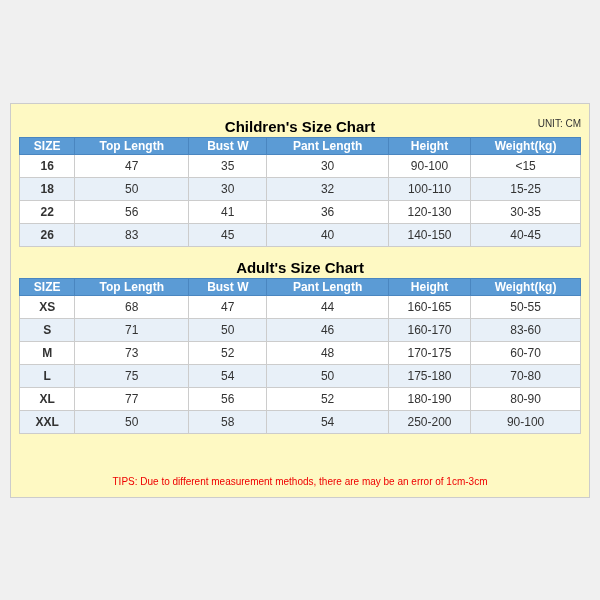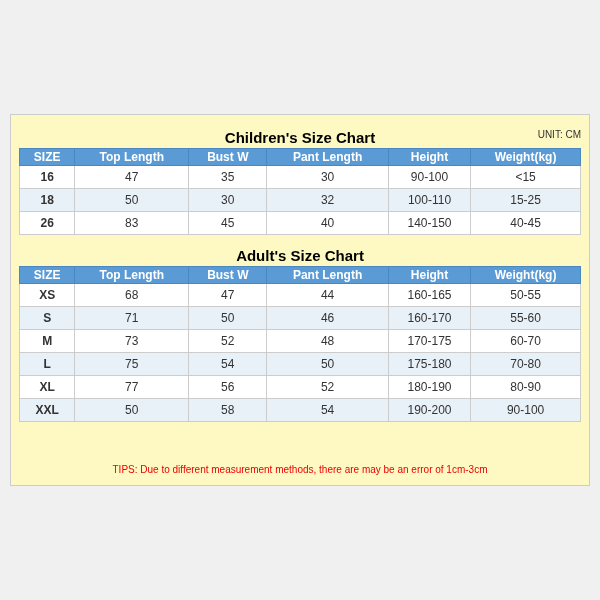--- a/index.html
+++ b/index.html
@@ -103,20 +103,28 @@
         </tr>
         <tr>
           <td>18</td>
           <td>50</td>
           <td>30</td>
           <td>32</td>
           <td>100-110</td>
           <td>15-25</td>
         </tr>
         <tr>
+          <td>22</td>
+          <td>56</td>
+          <td>41</td>
+          <td>36</td>
+          <td>120-130</td>
+          <td>30-35</td>
+        </tr>
+        <tr>
           <td>26</td>
           <td>83</td>
           <td>45</td>
           <td>40</td>
           <td>140-150</td>
           <td>40-45</td>
         </tr>
       </tbody>
   </table>
 
@@ -144,21 +152,21 @@
           <td>44</td>
           <td>160-165</td>
           <td>50-55</td>
         </tr>
         <tr>
           <td>S</td>
           <td>71</td>
           <td>50</td>
           <td>46</td>
           <td>160-170</td>
-          <td>55-60</td>
+          <td>83-60</td>
         </tr>
         <tr>
           <td>M</td>
           <td>73</td>
           <td>52</td>
           <td>48</td>
           <td>170-175</td>
           <td>60-70</td>
         </tr>
         <tr>
@@ -175,20 +183,20 @@
           <td>56</td>
           <td>52</td>
           <td>180-190</td>
           <td>80-90</td>
         </tr>
         <tr>
           <td>XXL</td>
           <td>50</td>
           <td>58</td>
           <td>54</td>
-          <td>190-200</td>
+          <td>250-200</td>
           <td>90-100</td>
         </tr>
       </tbody>
   </table>
 
   <div class="tips">TIPS: Due to different measurement methods, there are may be an error of 1cm-3cm</div>
 </div>
 
 </body></html>

